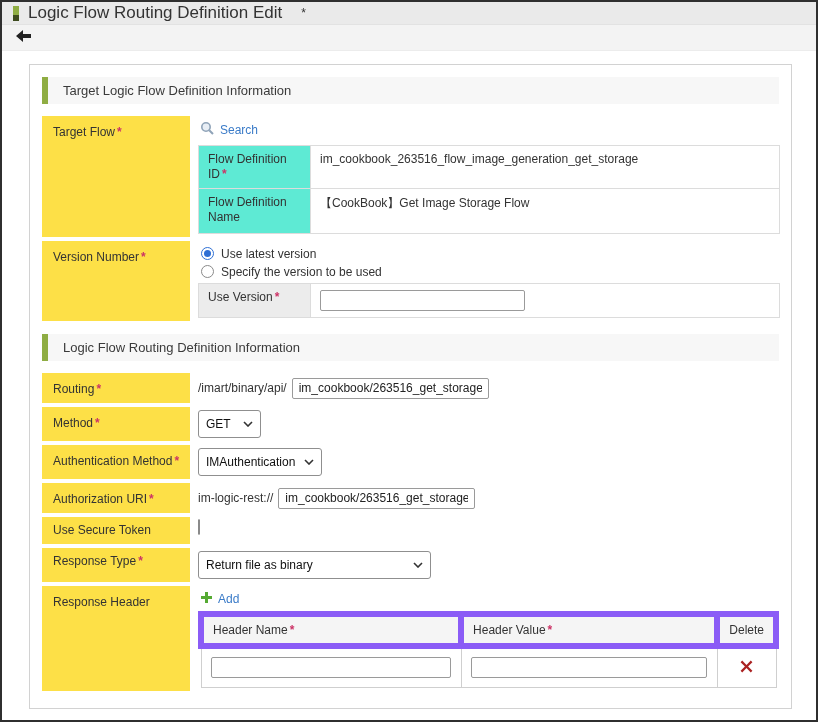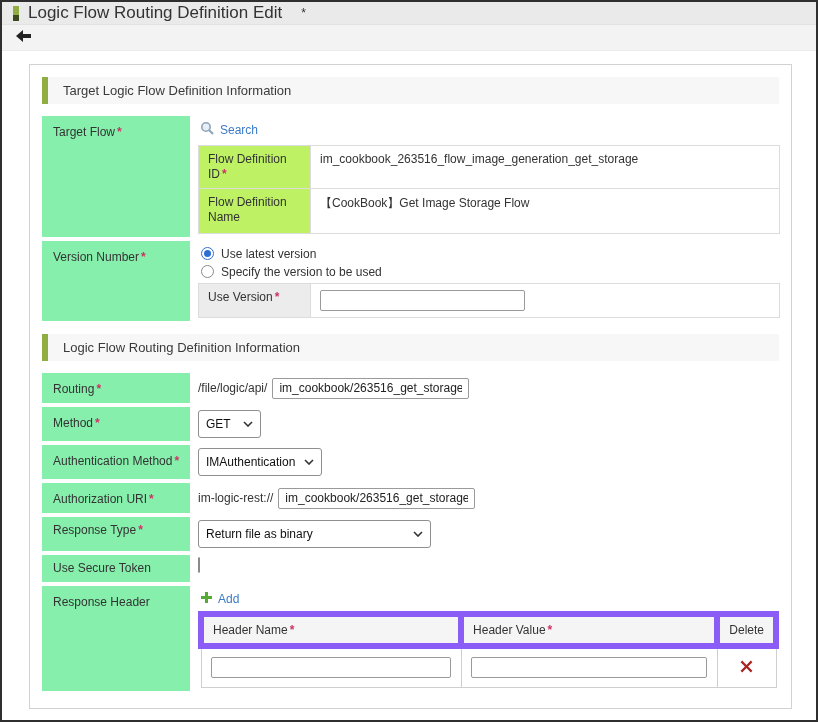--- a/index.html
+++ b/index.html
@@ -40,42 +40,42 @@
   .section-header {
     background:#f7f7f7; height:27px;
     display:flex; align-items:center; margin-bottom:12px;
   }
   .section-bar { width:6px; height:27px; background:#8fad43; margin-right:15px; }
   .section-title { font-size:13px; color:#3a3a3a; }
 
   .form-row { display:flex; margin-bottom:4px; }
   .row-label {
     width:148px; min-width:148px;
-    background:#86efac; padding:9px 10px 6px 11px;
+    background:#fde047; padding:9px 10px 6px 11px;
     color:#333; line-height:15px;
   }
   .req { color:#cc3366; font-weight:bold; margin-left:2px; }
   .row-content { flex:1; padding:3px 0 3px 8px; }
 
   .h-tf { min-height:108px; }
   .h-vn { min-height:79px; margin-bottom:13px; }
   .h-sm { min-height:30px; }
   .h-m  { min-height:32px; }
   .h-xs { min-height:25px; }
   .h-rh { min-height:96px; }
 
   
   .link { display:inline-flex; align-items:center; gap:5px; color:#3a7bc8; cursor:pointer; }
   .link-row { margin:2px 0 6px 2px; }
 
   
   table { border-collapse:collapse; }
   .kv-table { width:582px; margin-top:3px; }
   .kv-table td { border:1px solid #dcdcdc; padding:6px 9px; vertical-align:top; }
-  .kv-key { background:#bef264; width:112px; line-height:15px; }
+  .kv-key { background:#5eead4; width:112px; line-height:15px; }
   .kv-val { background:#fff; }
   .kv-val-tall { height:45px; }
 
   
   .radio-line { display:flex; align-items:center; gap:7px; height:17px; margin:1px 0 1px 3px; }
   .radio {
     width:13px; height:13px; border-radius:50%;
     border:1px solid #8a8a8a; background:#fff; cursor:pointer;
     display:inline-flex; align-items:center; justify-content:center;
   }
@@ -223,21 +223,21 @@
   <div class="section-header">
     <span class="section-bar"></span>
     <span class="section-title">Logic Flow Routing Definition Information</span>
   </div>
 
   <div class="form-row h-sm">
     <div class="row-label">
       <span>Routing</span><span class="req">*</span>
     </div>
     <div class="row-content inline-center">
-      <span class="prefix">/file/logic/api/</span>
+      <span class="prefix">/imart/binary/api/</span>
       <input type="text" class="inp-route" value="im_cookbook/263516_get_storage" style="">
     </div>
   </div>
 
   <div class="form-row h-m">
     <div class="row-label">
       <span>Method</span><span class="req">*</span>
     </div>
     <div class="row-content inline-center">
       <span class="select sel-method">
@@ -271,39 +271,39 @@
     <div class="row-label">
       <span>Authorization URI</span><span class="req">*</span>
     </div>
     <div class="row-content inline-center">
       <span class="prefix">im-logic-rest://</span>
       <input type="text" class="inp-route" value="im_cookbook/263516_get_storage" style="">
     </div>
   </div>
 
   <div class="form-row h-xs">
+    <div class="row-label" style="padding-top:6px;">Use Secure Token</div>
+    <div class="row-content">
+      <span class="checkbox"></span>
+    </div>
+  </div>
+
+  <div class="form-row h-xs">
     <div class="row-label" style="padding-top:6px;">
       <span>Response Type</span><span class="req">*</span>
     </div>
     <div class="row-content inline-center">
       <span class="select sel-resp">
         <span>Return file as binary</span>
         <span class="chev">
             <svg width="10" height="6" viewBox="0 0 10 6">
               <path d="M1 1 L5 5 L9 1" fill="none" stroke="#333" stroke-width="1.6"></path>
             </svg>
           </span>
       </span>
-    </div>
-  </div>
-
-  <div class="form-row h-xs">
-    <div class="row-label" style="padding-top:6px;">Use Secure Token</div>
-    <div class="row-content">
-      <span class="checkbox"></span>
     </div>
   </div>
 
   <div class="form-row h-rh">
     <div class="row-label">Response Header</div>
     <div class="row-content">
       <div class="link-row" style="margin-bottom:2px;">
         <span class="link">
           <span>
             <svg width="13" height="13" viewBox="0 0 13 13">

